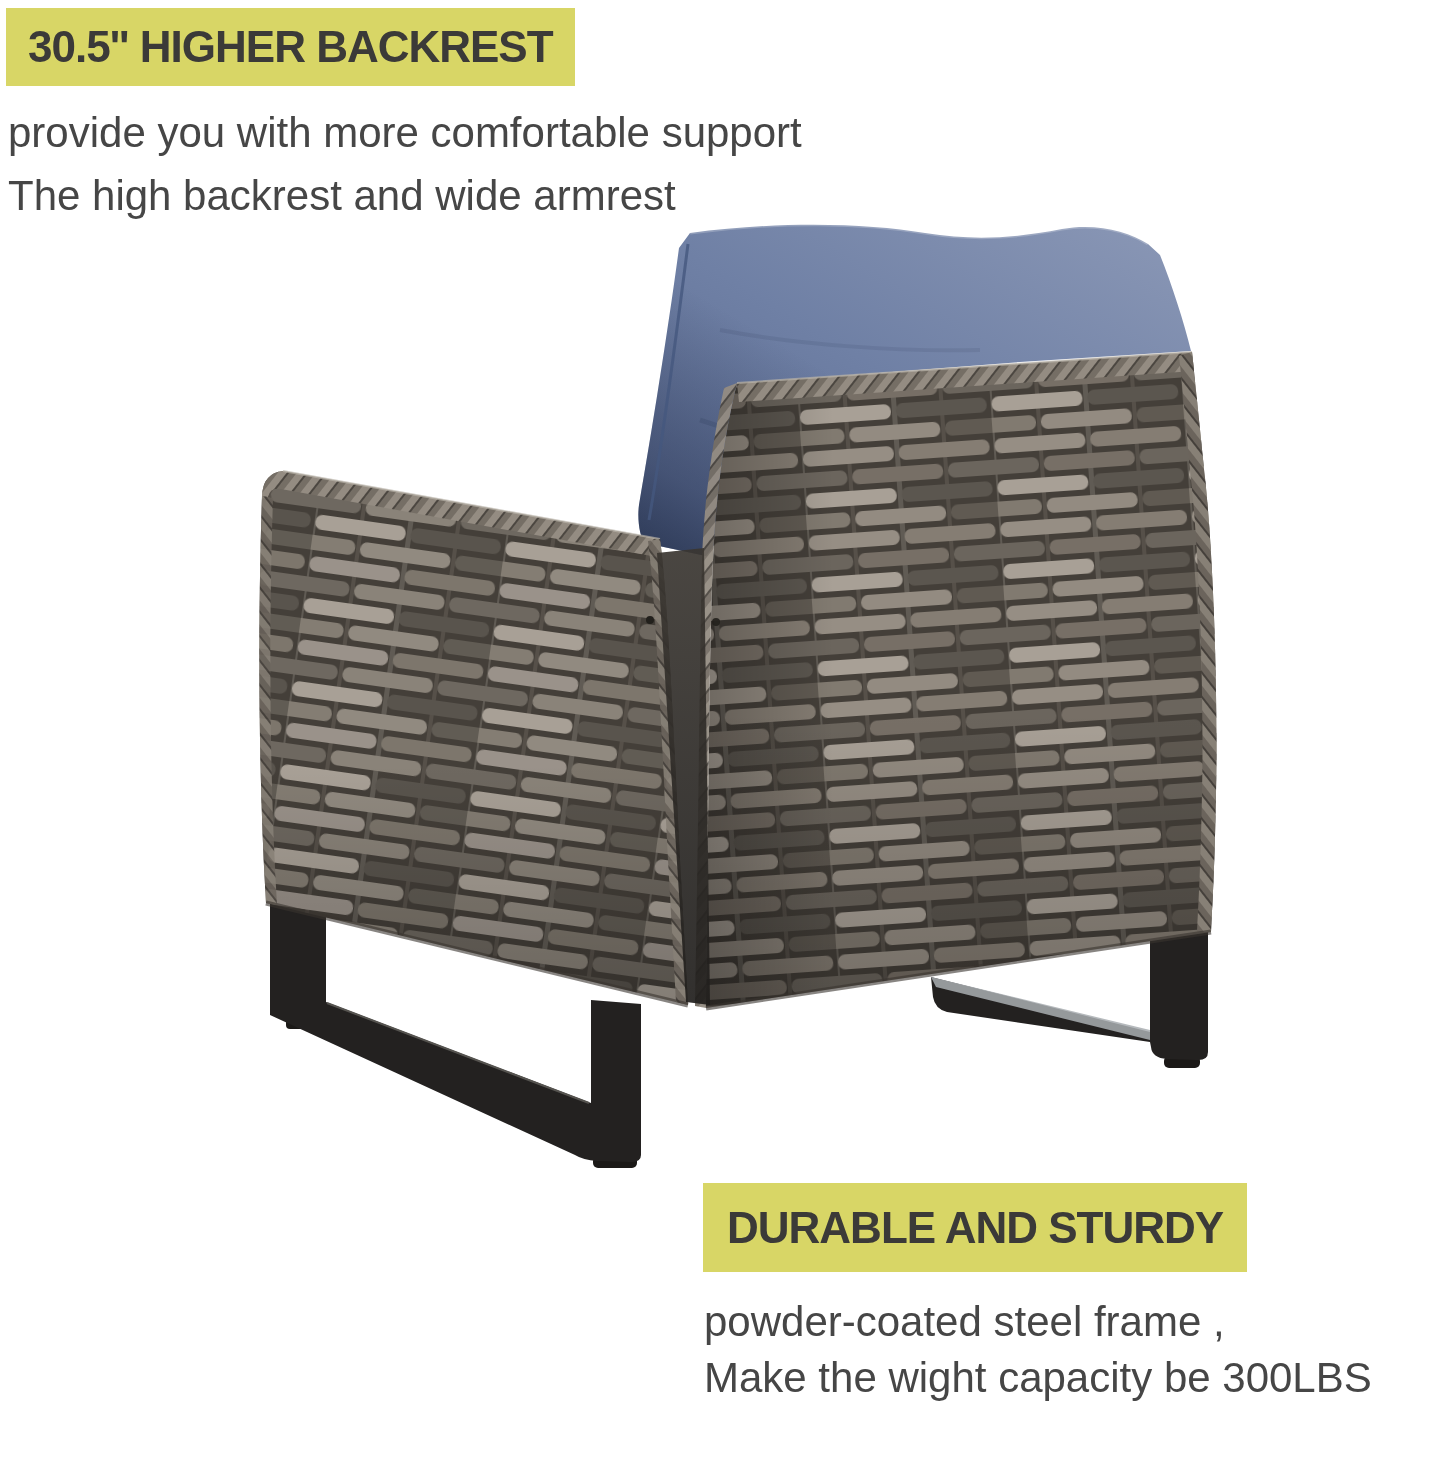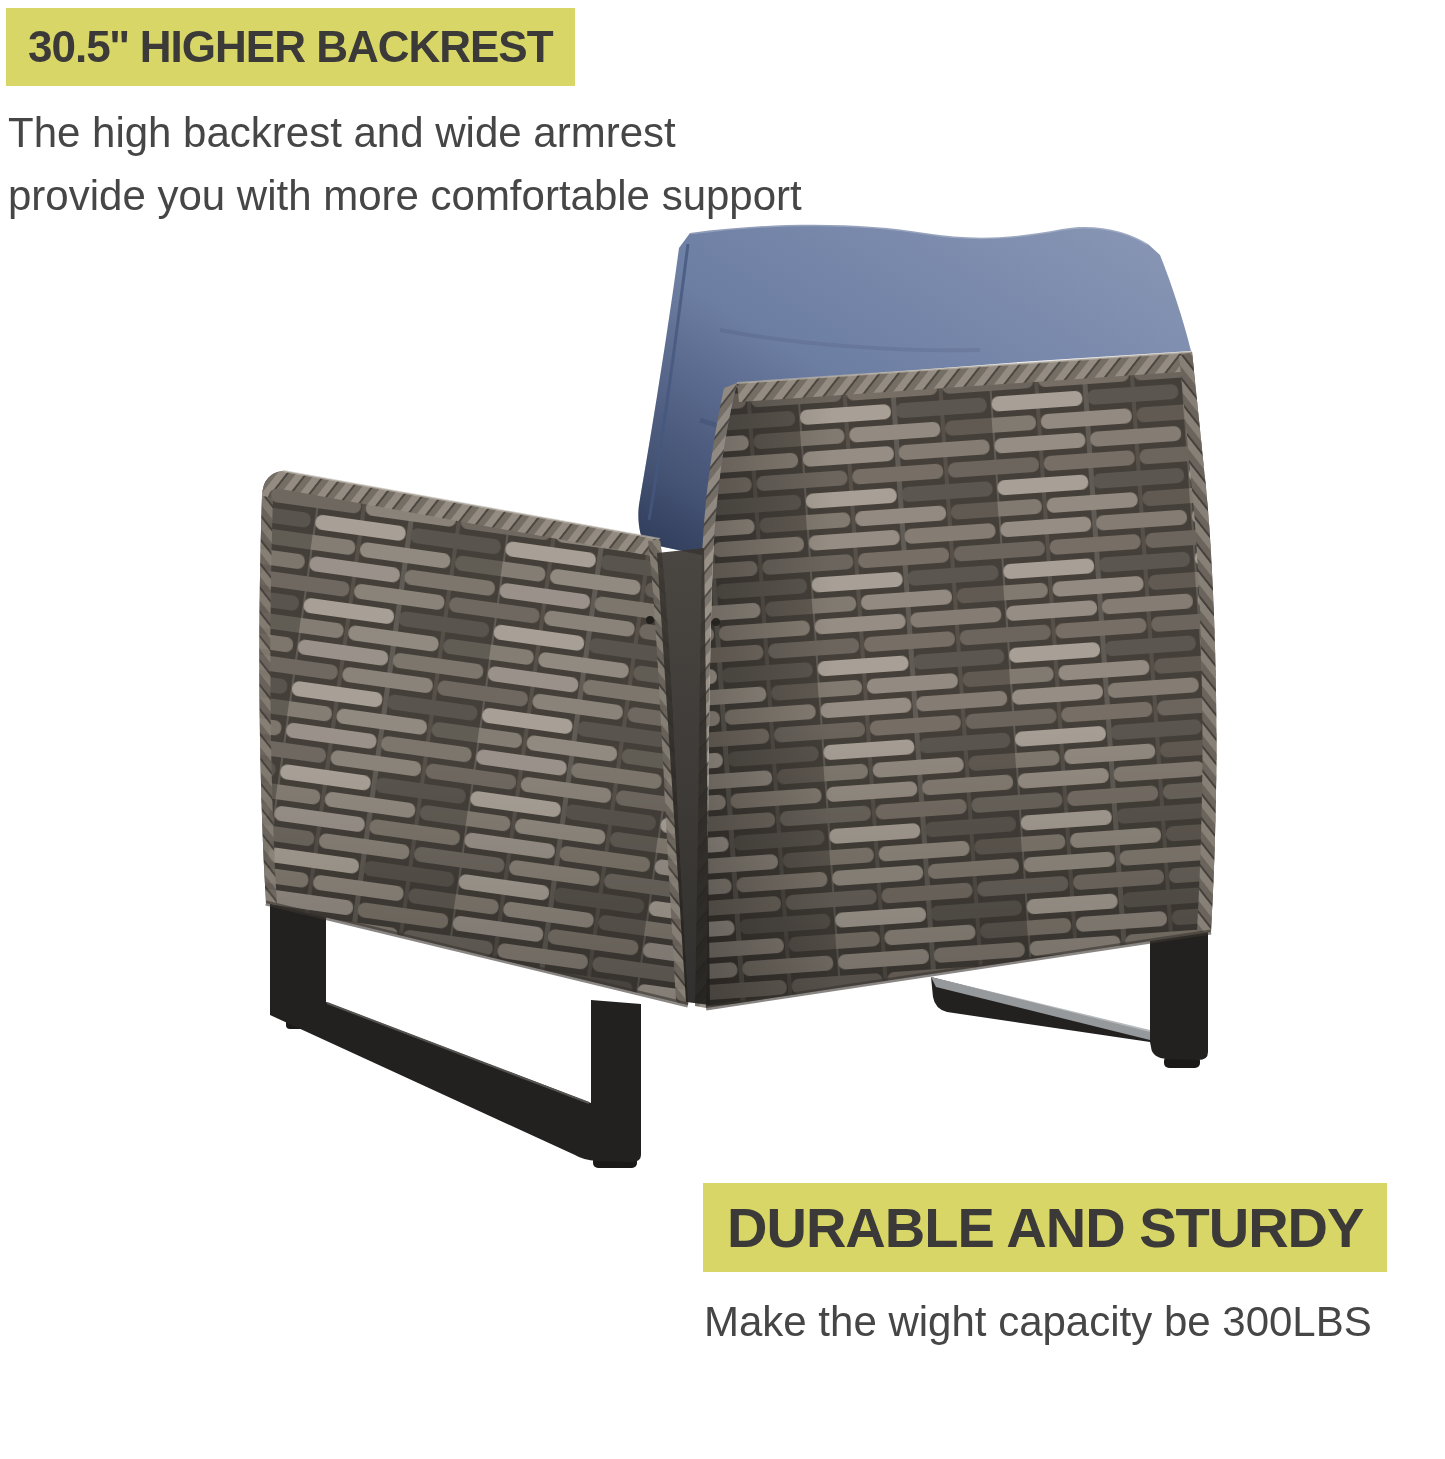--- a/index.html
+++ b/index.html
@@ -20,21 +20,21 @@
     white-space:nowrap;
   }
   .hl-top{
     position:absolute;left:6px;top:8px;
     height:78px;line-height:78px;
     padding:0 22px;font-size:44px;letter-spacing:-1px;
   }
   .hl-bottom{
     position:absolute;left:703px;top:1183px;
     height:89px;line-height:89px;
-    padding:0 24px;font-size:56px;letter-spacing:-1px;
+    padding:0 24px;font-size:44px;letter-spacing:-1px;
   }
   .body-text{position:absolute;color:var(--body_text,#464646);}
   .body-top{left:8px;top:101px;font-size:42px;line-height:63px;}
   .body-bottom{left:704px;top:1294px;font-size:42px;line-height:56px;}
   .bline{white-space:nowrap;}
 </style>
 </head>
 <body>
 
 <div class="page">
@@ -228,25 +228,26 @@
       <circle cx="650" cy="620" r="4" fill="#22201c"></circle>
       <circle cx="716" cy="622" r="4" fill="#22201c" opacity="0.9"></circle>
       <path d="M266,903 L688,1005" stroke="#39342e" stroke-width="5" stroke-opacity="0.6" fill="none"></path>
       <path d="M706,1008 L1211,932" stroke="#39342e" stroke-width="5" stroke-opacity="0.6" fill="none"></path>
     </g>
   </svg>
 
   <div class="feature">
     <div class="hl hl-top">30.5'' HIGHER BACKREST</div>
     <div class="body-text body-top">
+      <div class="bline">provide you with more comfortable support</div>
       <div class="bline">The high backrest and wide armrest</div>
-      <div class="bline">provide you with more comfortable support</div>
     </div>
   </div>
 
   <div class="feature">
     <div class="hl hl-bottom">DURABLE AND STURDY</div>
     <div class="body-text body-bottom">
+      <div class="bline">powder-coated steel frame ,</div>
       <div class="bline">Make the wight capacity be 300LBS</div>
     </div>
   </div>
 
 </div>
 
 </body></html>

